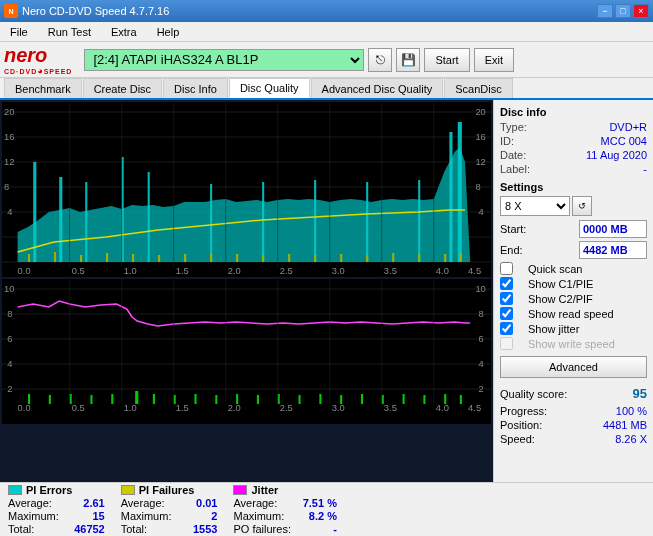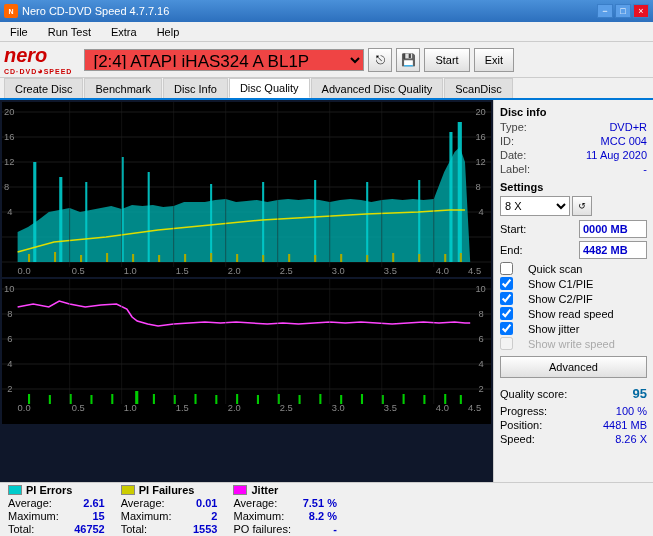--- a/index.html
+++ b/index.html
@@ -43,22 +43,22 @@
       align-items: center;
       padding: 0 4px;
       gap: 4px;
     }
     .nero-brand { display: flex; flex-direction: column; align-items: flex-start; margin-right: 8px; }
     .drive-select {
       flex: 1;
       max-width: 280px;
       height: 22px;
       border: 1px solid #999;
-      background: #ef4444;
-      font-size: 17px;
+      background: #86efac;
+      font-size: 13px;
       padding: 1px 4px;
     }
     .toolbar-btn {
       height: 24px;
       padding: 0 10px;
       border: 1px solid #999;
       background: linear-gradient(to bottom, #ffffff, #e0e0e0);
       font-size: 11px;
       cursor: pointer;
     }
@@ -277,22 +277,22 @@
   <select class="drive-select">
     <option>[2:4]  ATAPI iHAS324  A BL1P</option>
   </select>
   <div class="toolbar-icon-btn" title="Eject">⎋</div>
   <div class="toolbar-icon-btn" title="Save">💾</div>
   <button class="toolbar-btn">Start</button>
   <button class="toolbar-btn">Exit</button>
 </div>
 
 <div class="tab-bar">
+  <div class="tab">Benchmark</div>
   <div class="tab">Create Disc</div>
-  <div class="tab">Benchmark</div>
   <div class="tab">Disc Info</div>
   <div class="tab active">Disc Quality</div>
   <div class="tab">Advanced Disc Quality</div>
   <div class="tab">ScanDisc</div>
 </div>
 
 <div class="main-wrapper">
   <div class="charts-and-panel">
 
     <div class="charts-col">

